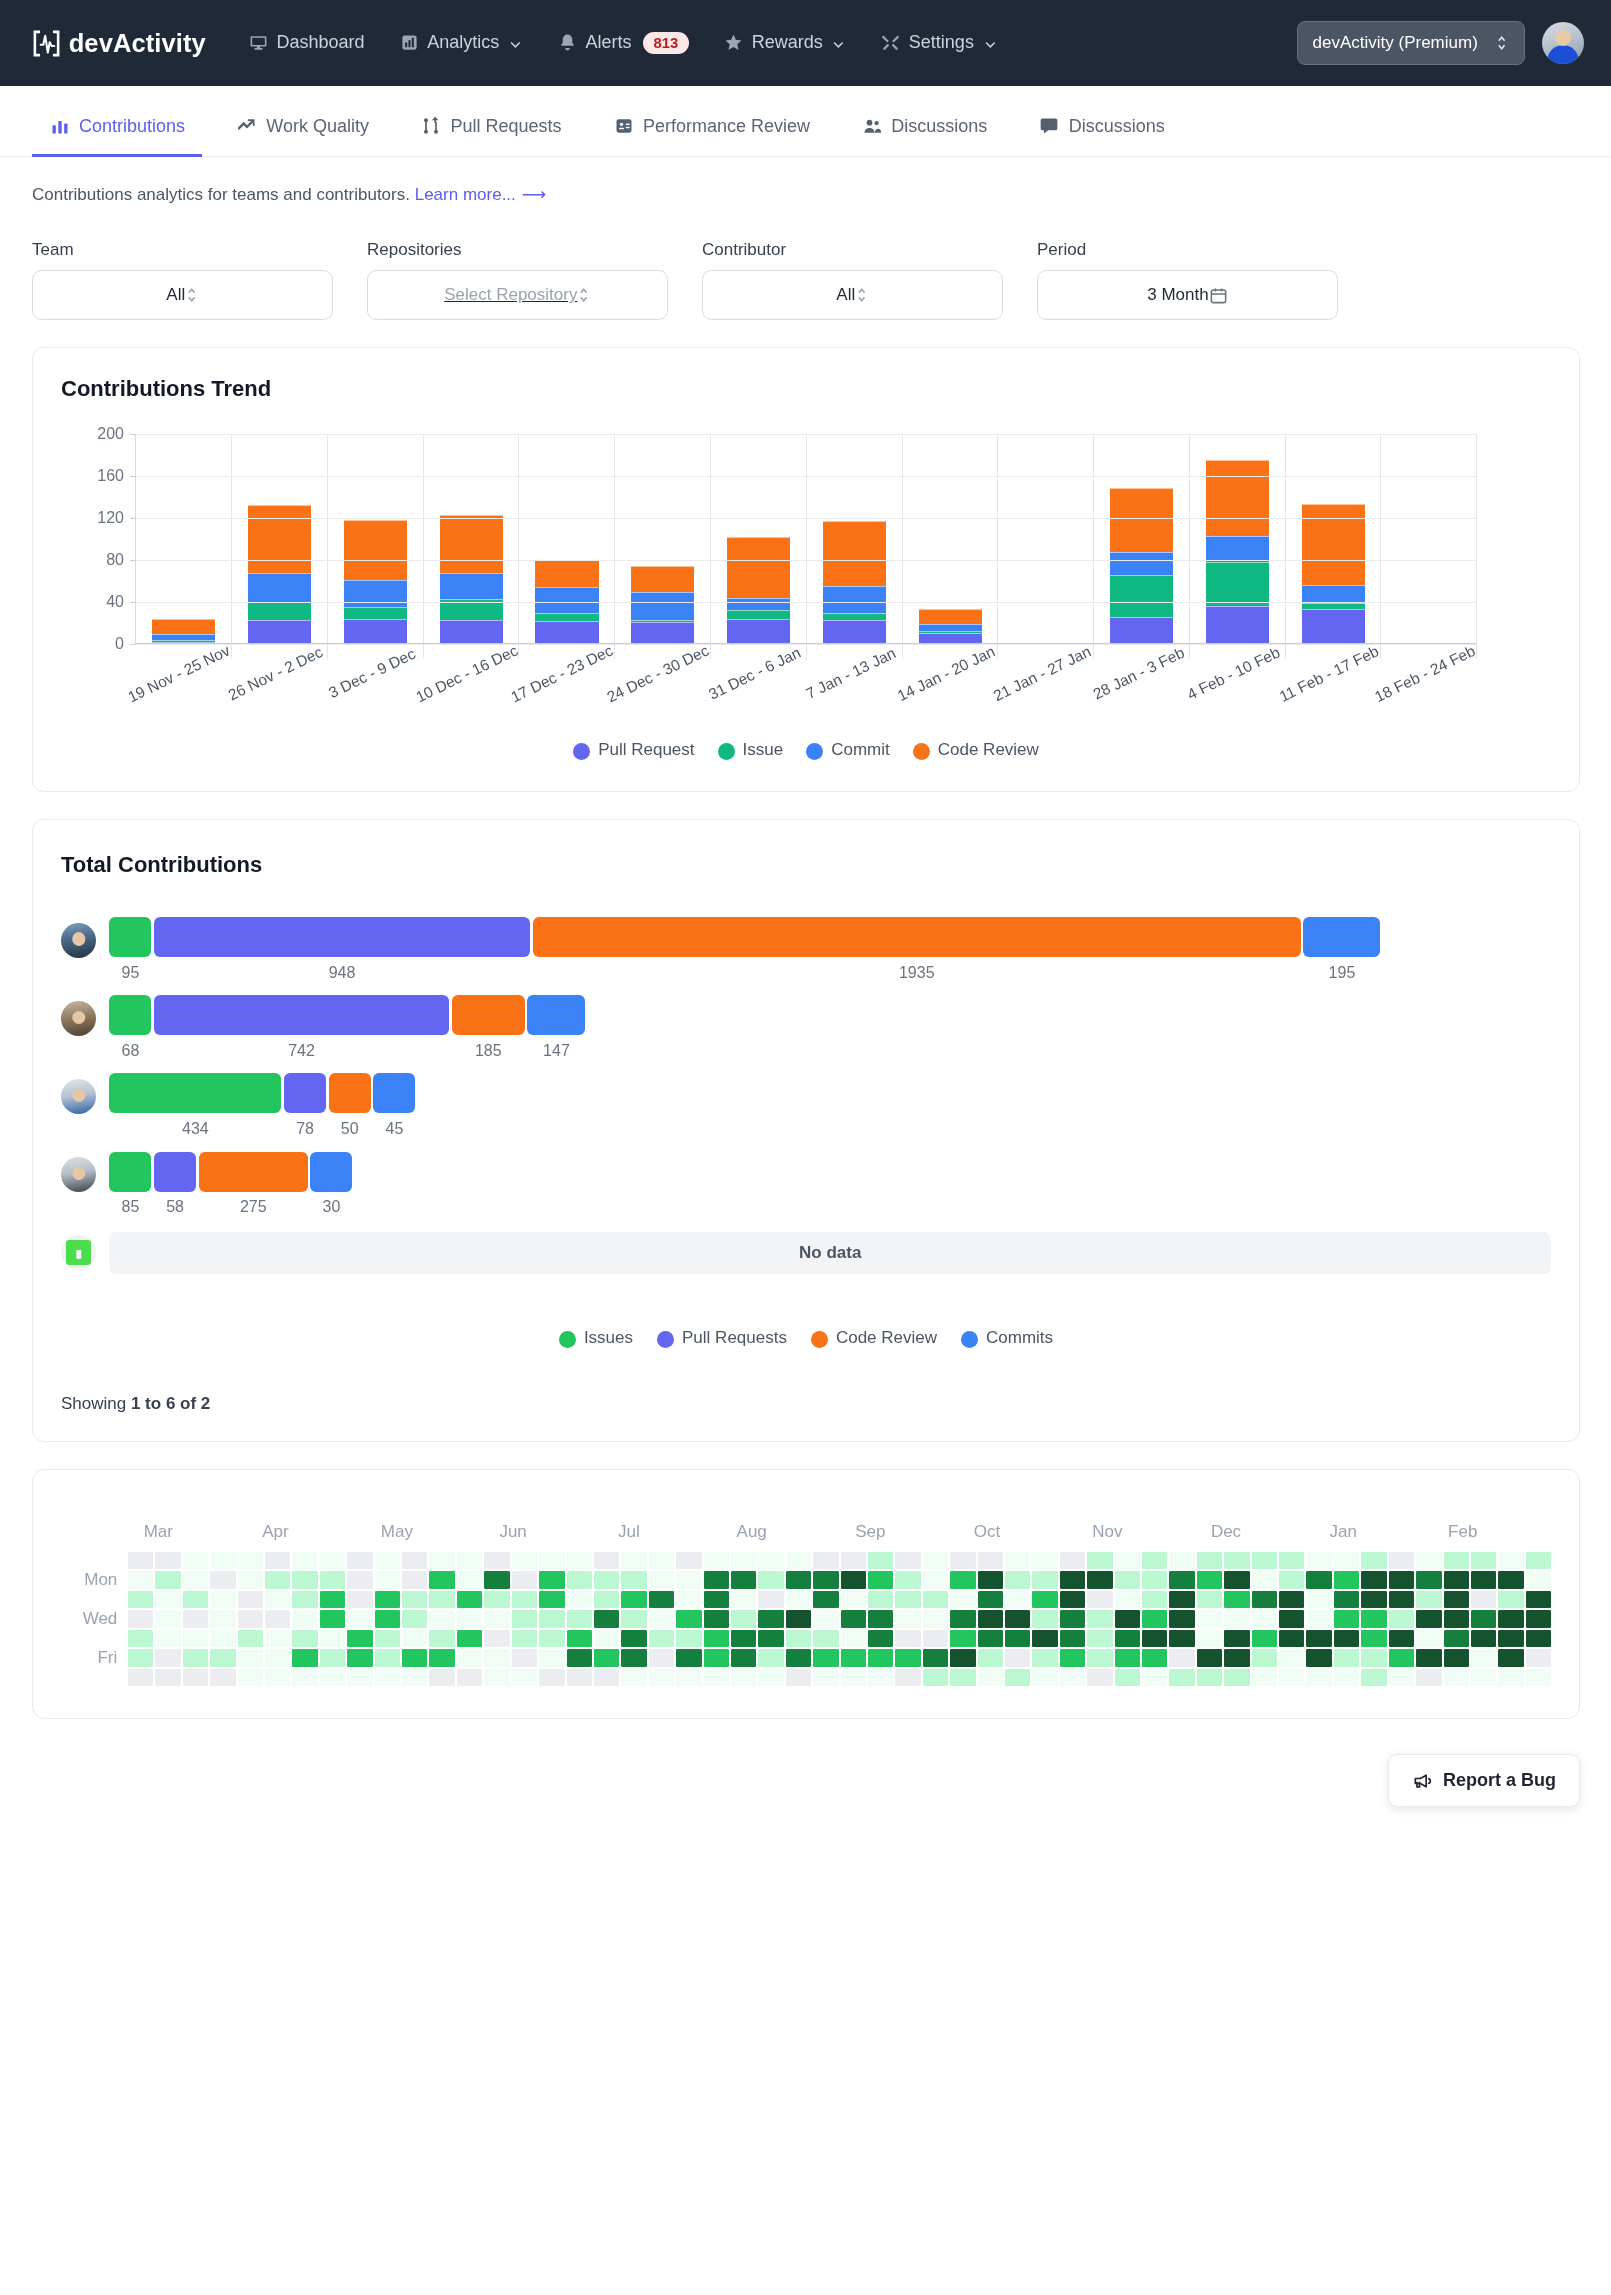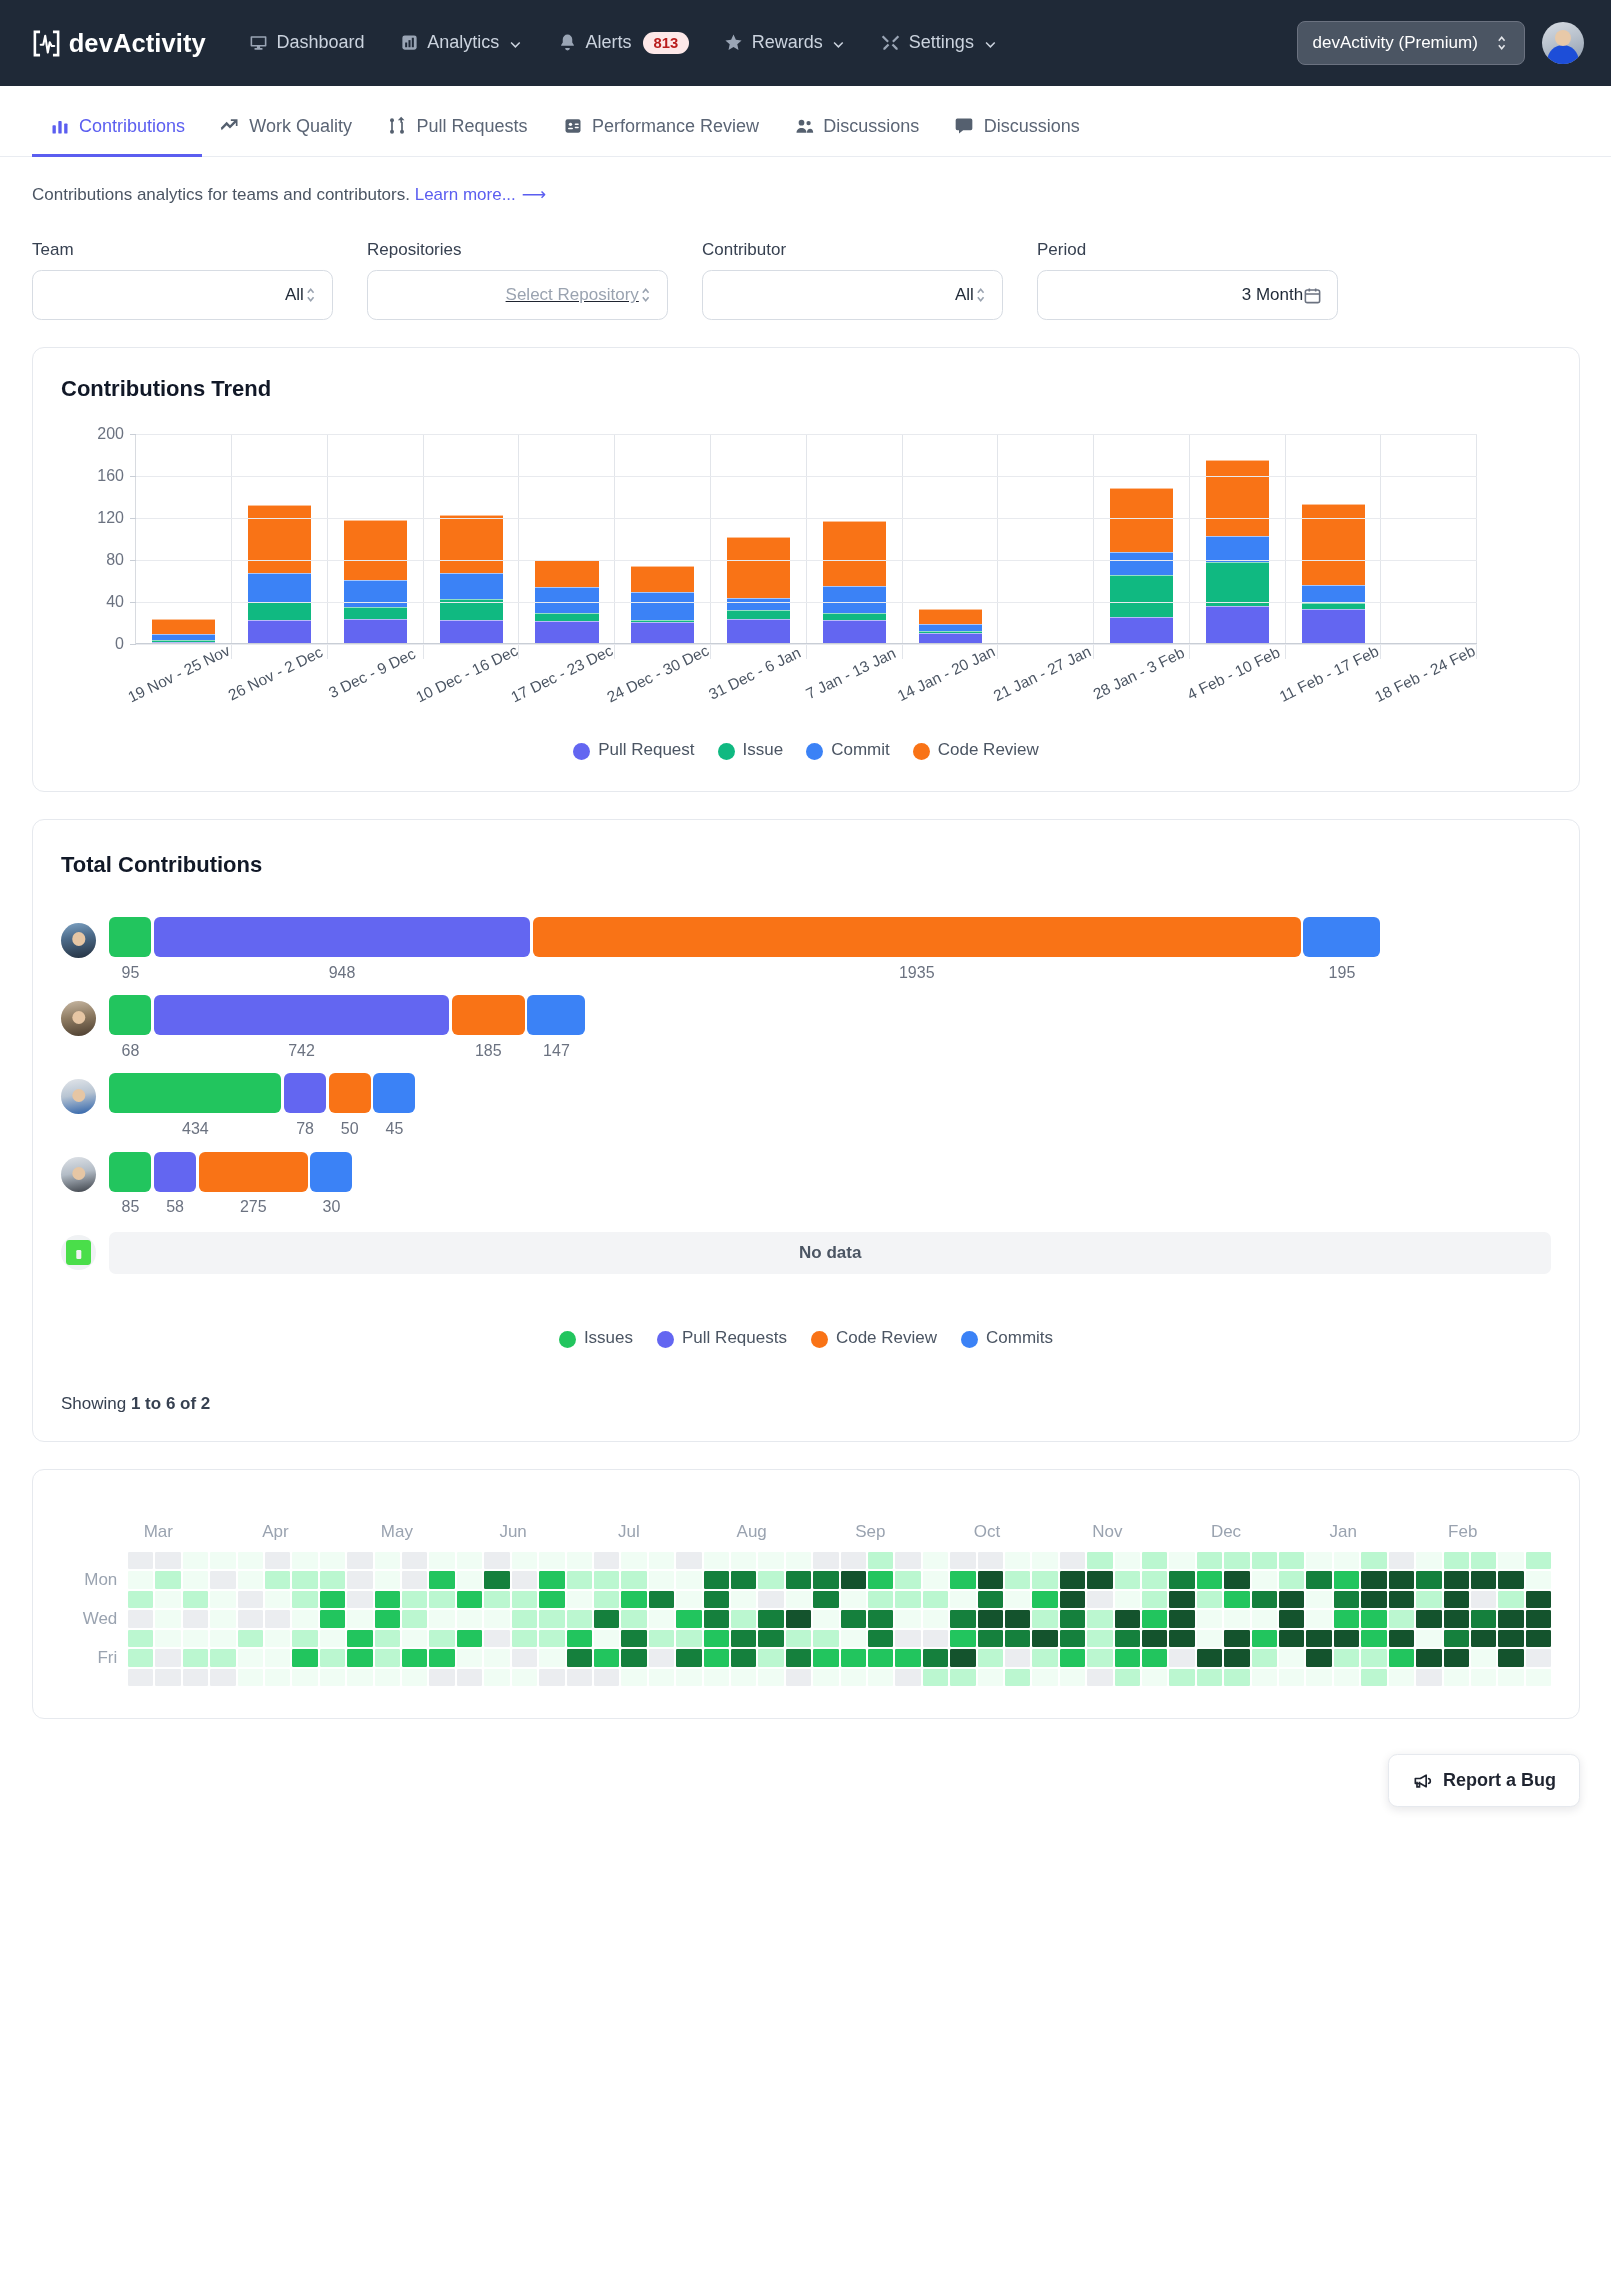--- a/index.html
+++ b/index.html
@@ -48,21 +48,21 @@
     content: ""; position: absolute; left: 50%; top: 54%; width: 31px; height: 31px;
     transform: translateX(-50%); border-radius: 50% 50% 36% 36%;
     background: #1d4ed8;
   }
   .avatar-top::before {
     content: ""; position: absolute; left: 50%; top: 18%; width: 16px; height: 16px;
     transform: translateX(-50%); border-radius: 50%; background: #e8c9a8; z-index: 2;
   }
   
   .tabbar {
-    display: flex; align-items: flex-end; gap: 0;
+    display: flex; align-items: flex-end; gap: 17px;
     border-bottom: 1.3px solid #e9ecf1;
     padding: 0 32px; margin-top: 14.8px;
   }
   .tab {
     display: flex; align-items: center; gap: 9.4px;
     padding: 14.8px 17.5px 17.5px 17.5px; font-size: 18px; color: #5b6575;
     cursor: pointer; border-bottom: 3.4px solid transparent; margin-bottom: -1.3px;
   }
   .tab.active { color: #5b5ef0; border-bottom-color: #5b5ef0; font-weight: 400; }
   .tab .ico { width: 20px; height: 20px; display: inline-flex; color: #55606f; }
@@ -72,21 +72,21 @@
   .subtitle {
     padding: 27px 32px 0 32px; font-size: 17px; color: #4b5563;
   }
   .subtitle a { color: #5b5ef0; text-decoration: none; }
   .arrow-lnk { display: inline-block; margin-left: 1.3px; }
   
   .filters { display: flex; gap: 34px; padding: 35px 32px 0 32px; }
   .filter { display: flex; flex-direction: column; }
   .filter-label { font-size: 17px; color: #374151; margin-bottom: 10.7px; }
   .filter-ctrl {
-    position: relative; display: flex; align-items: center; justify-content: flex-end;
+    position: relative; display: flex; align-items: center; justify-content: center;
     border: 0.7px solid #d7dce3; border-radius: 9.4px; background: #fff;
     height: 50px; padding: 0 14.8px; cursor: pointer;
   }
   .filter-ctrl .val { font-size: 17px; color: #1f2937; }
   .filter-ctrl .val.ph { color: #9aa3b0; }
   .fc-team { width: 301px; }
   .fc-repo { width: 301px; text-decoration: underline; }
   .fc-contrib { width: 301px; }
   .fc-period { width: 301px; }
   .cal-ico { width: 19px; height: 19px; color: #6b7280; }

